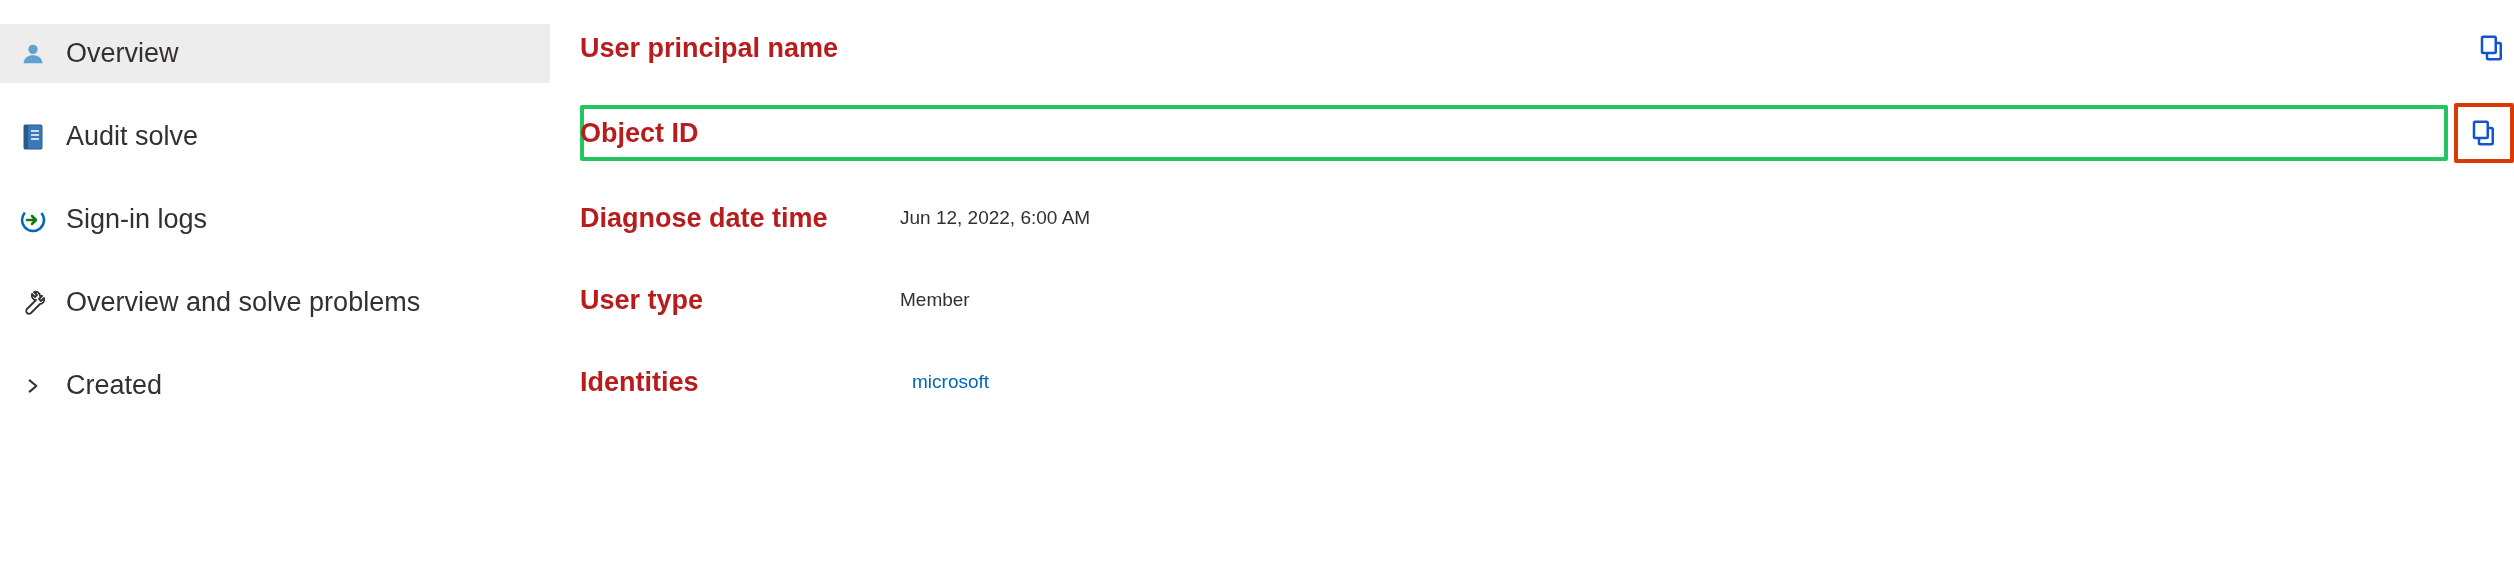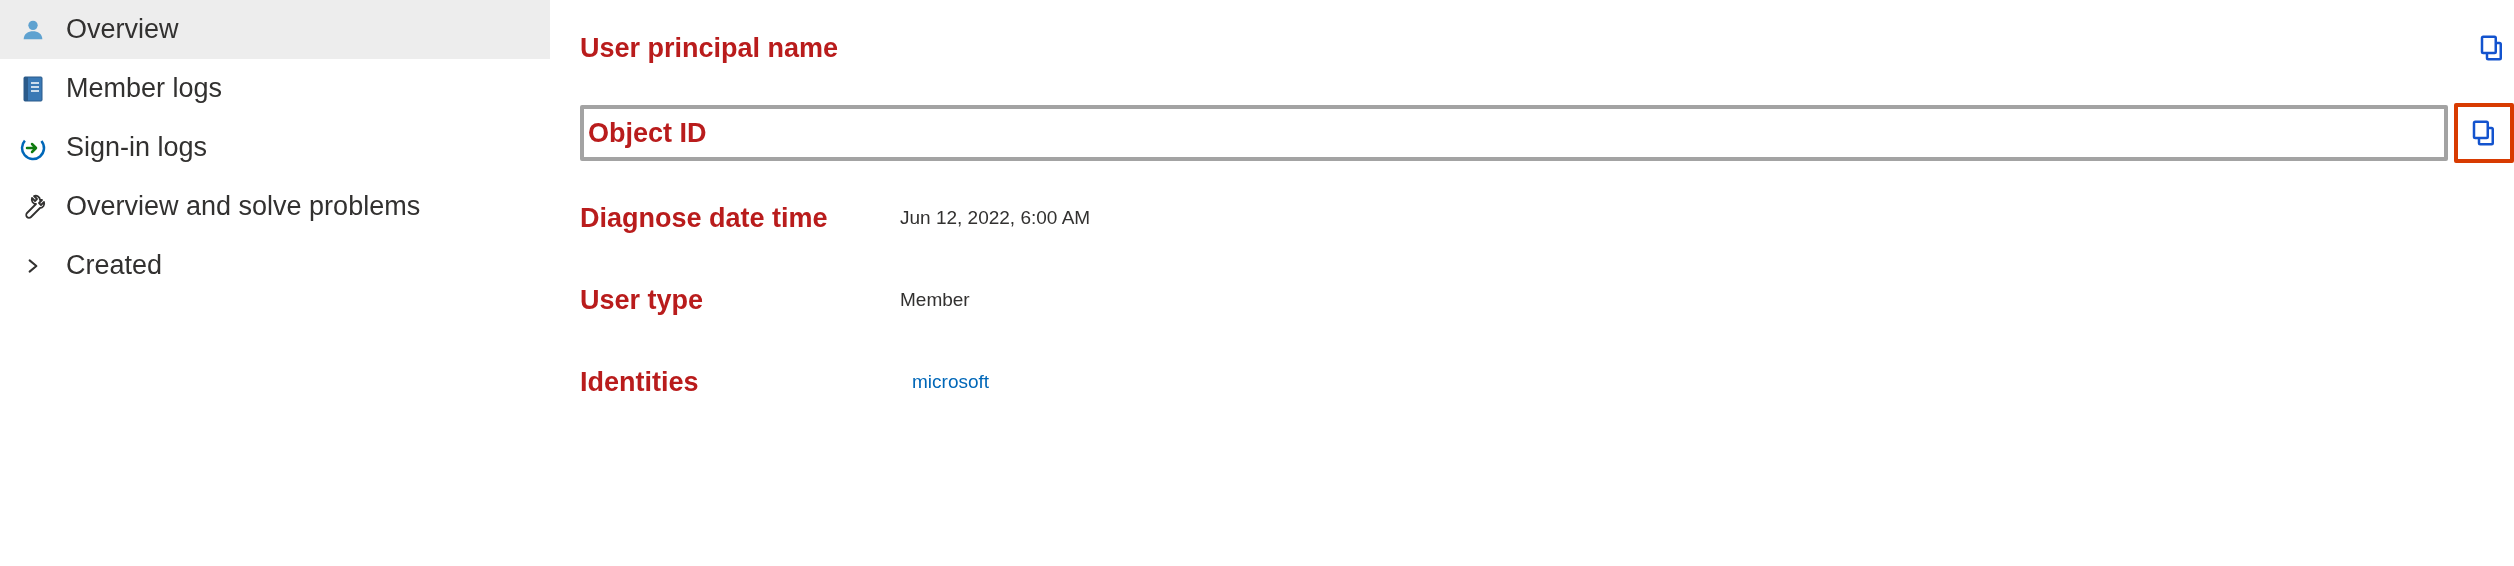--- a/index.html
+++ b/index.html
@@ -20,20 +20,21 @@
       width: 550px;
       padding-top: 0;
       flex-shrink: 0;
     }
     .sidebar-item {
       display: flex;
       align-items: center;
       padding: 14px 18px;
       cursor: pointer;
       gap: 18px;
+      margin-top: 24px;
     }
     .sidebar-item.active {
       background: #ededed;
     }
     .sidebar-item .icon {
       width: 30px;
       height: 30px;
       display: inline-flex;
       align-items: center;
       justify-content: center;
@@ -75,23 +76,23 @@
       display: inline-flex;
       align-items: center;
       justify-content: center;
       cursor: pointer;
       margin-left: 12px;
     }
     .upn-row .copy-btn {
       margin-left: 340px;
     }
     .highlight-row {
-      border: 4px solid #a3a3a3;
+      border: 4px solid #22c55e;
       border-radius: 2px;
-      padding: 2px 8px;
+      padding: 2px 0;
     }
     .highlight-row .field-label {
       margin-left: -4px;
     }
     .highlight-copy {
       border: 4px solid #d83b01;
       border-radius: 2px;
       padding: 4px;
       margin-left: 6px;
     }
@@ -132,21 +133,21 @@
   <div class="sidebar-item">
     <span class="icon">
       <svg width="26" height="28" viewBox="0 0 24 28" fill="none">
         <rect x="3" y="2" width="18" height="24" rx="1" fill="#3a79b5" stroke="#2a5a8a" stroke-width="1"></rect>
         <rect x="3" y="2" width="4" height="24" fill="#2a5a8a"></rect>
         <line x1="10" y1="8" x2="18" y2="8" stroke="#ffffff" stroke-width="1.5"></line>
         <line x1="10" y1="12" x2="18" y2="12" stroke="#ffffff" stroke-width="1.5"></line>
         <line x1="10" y1="16" x2="18" y2="16" stroke="#ffffff" stroke-width="1.5"></line>
       </svg>
     </span>
-    <span class="label">Member logs</span>
+    <span class="label">Audit solve</span>
   </div>
 
   <div class="sidebar-item">
     <span class="icon">
       <svg width="28" height="28" viewBox="0 0 28 28" fill="none">
         <circle cx="14" cy="14" r="11" stroke="#0067b8" stroke-width="2.5" fill="none" stroke-dasharray="50 20" transform="rotate(-40 14 14)"></circle>
         <path d="M8 14 L16 14 M13 10 L17 14 L13 18" stroke="#107c10" stroke-width="2.5" fill="none" stroke-linecap="round" stroke-linejoin="round"></path>
       </svg>
     </span>
     <span class="label">Sign-in logs</span>

